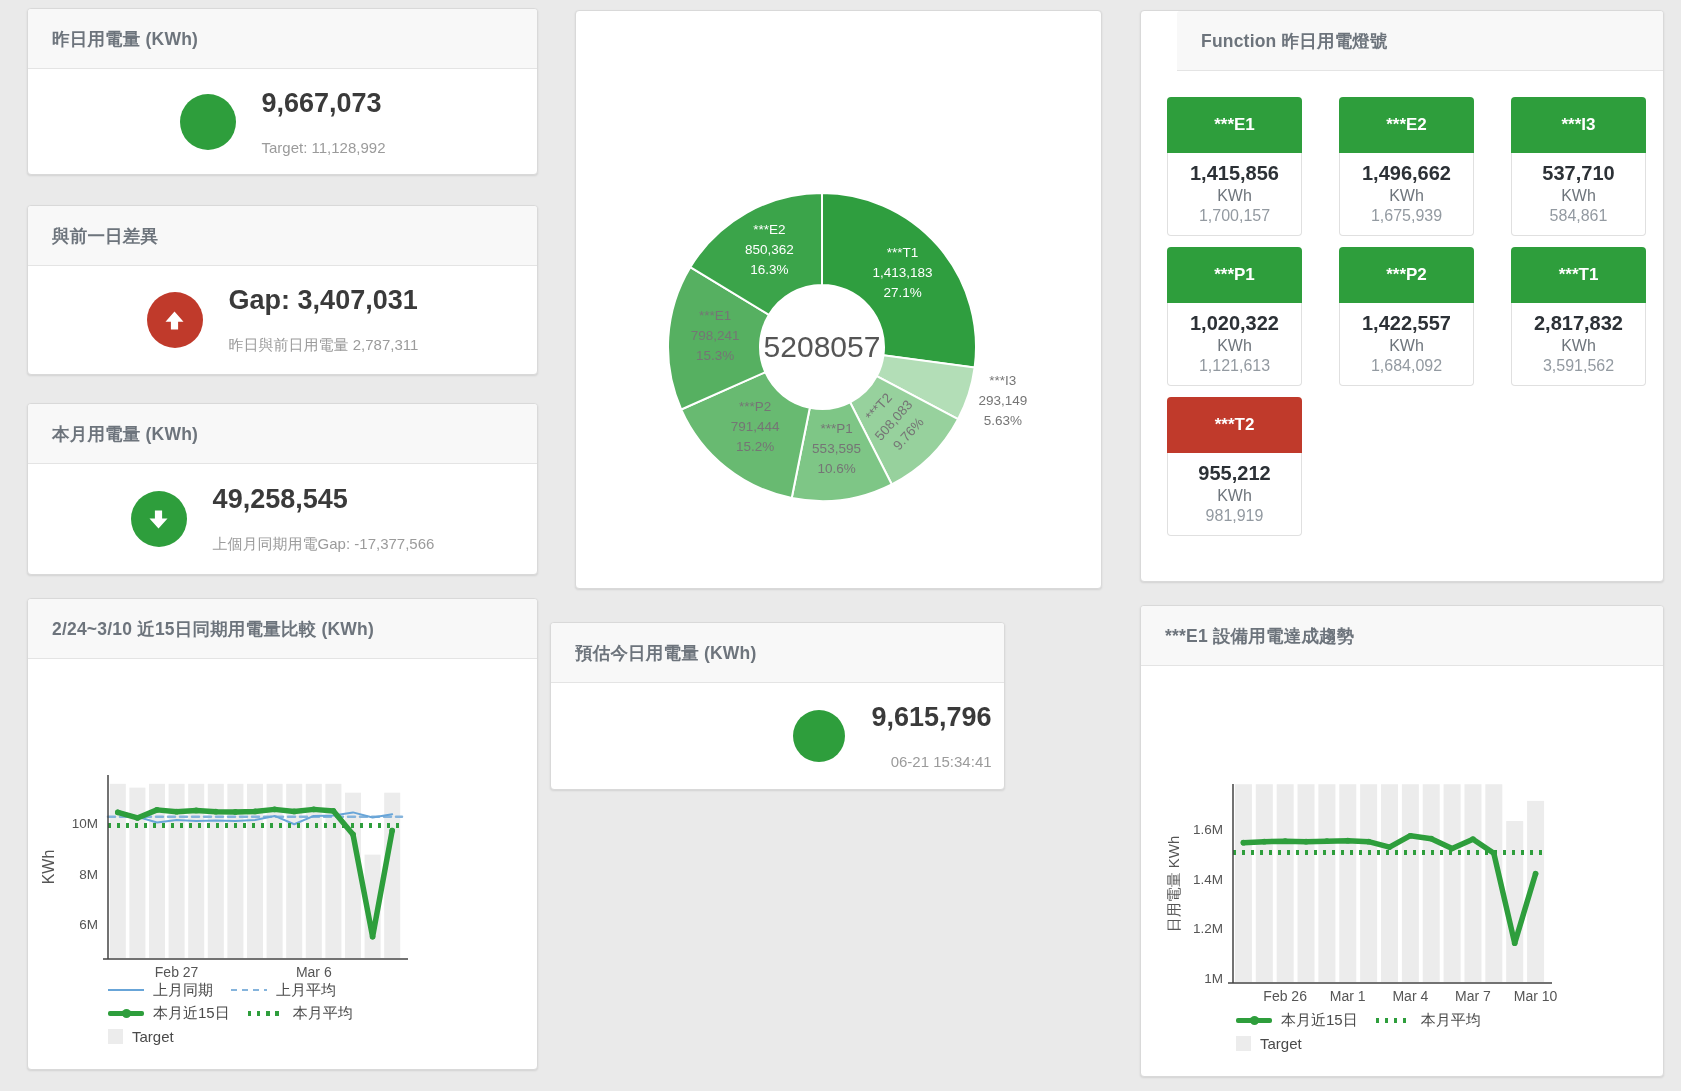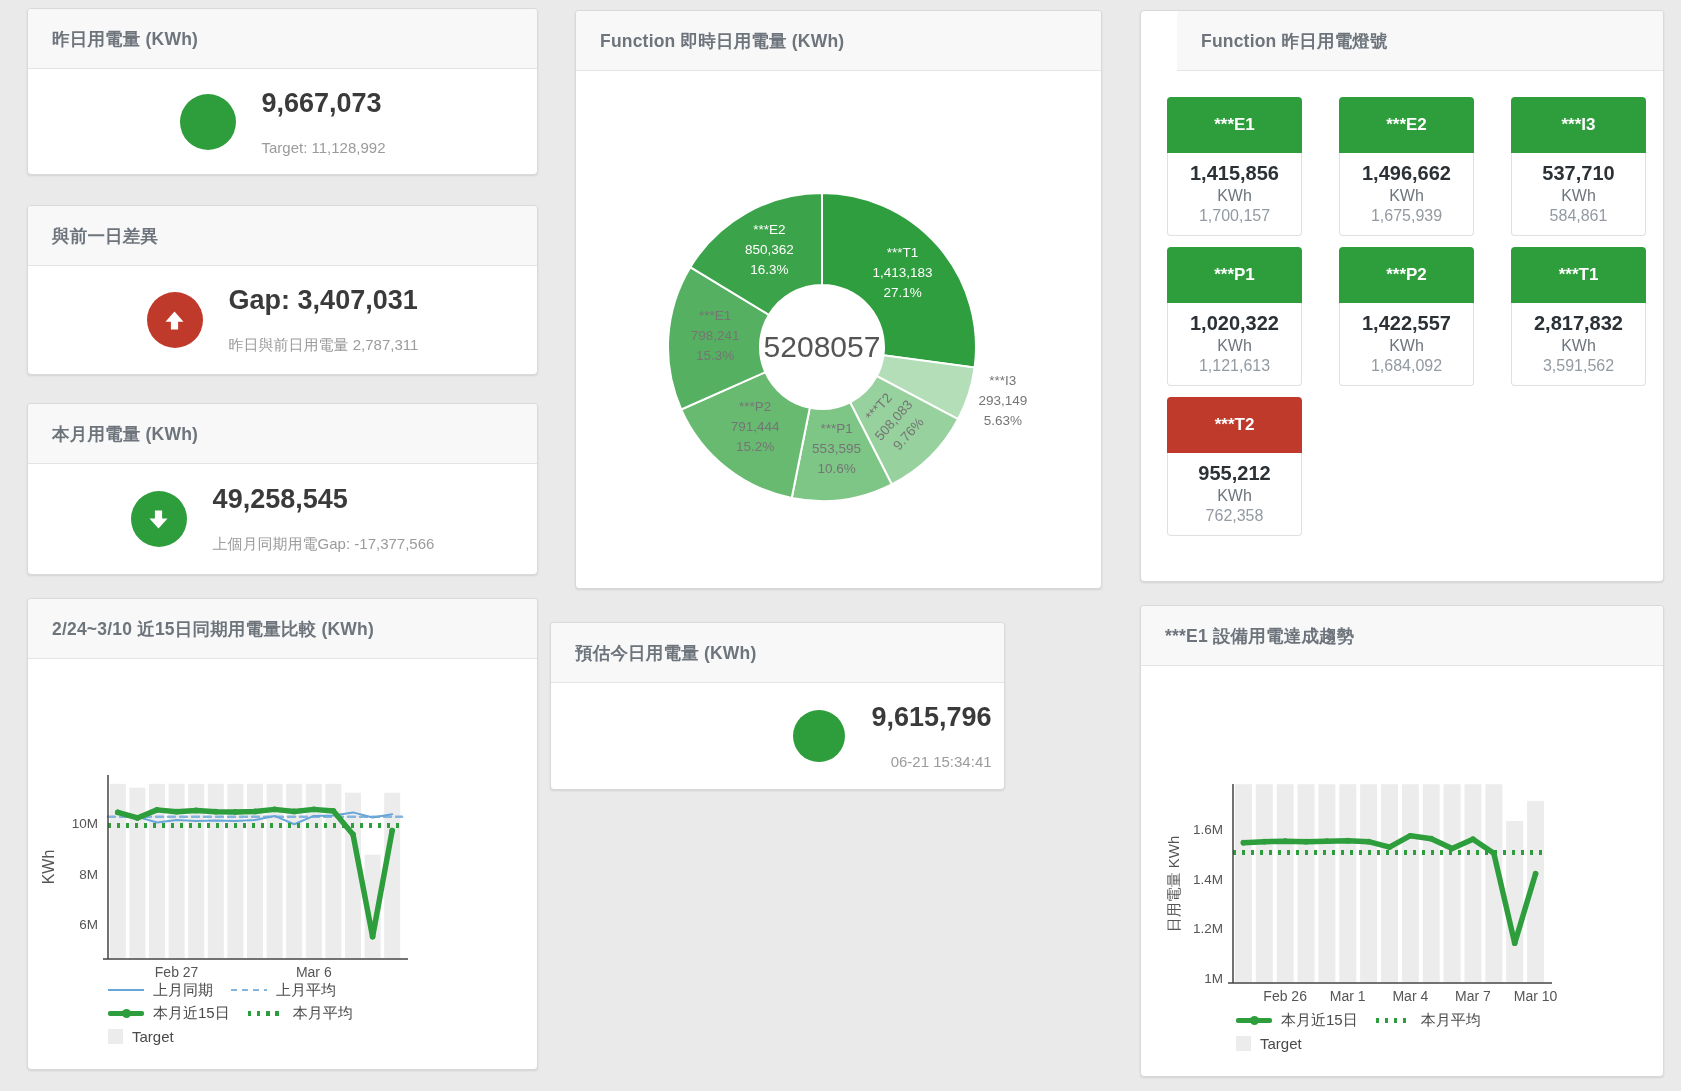--- a/index.html
+++ b/index.html
@@ -207,23 +207,20 @@
       <div class="lg-row">
         <span class="lg-item">
           <span class="sw sw-square" style="background: rgb(236, 236, 236);"></span>
           <span class="lg-label">Target</span>
         </span>
       </div>
     </div>
 </section>
 
 <section class="panel" style="left:575px; top:10px; width:527px; height:579px;">
-  <div class="panel-head">
-    <span class="panel-title">Function 即時日用電量 (KWh)</span>
-  </div>
   <svg id="donut-svg" class="chart-svg" style="top:60px;" width="527" height="519">
       <path d="M246 122 A154 154 0 0 1 398.61702809389544 296.5922979724733 L307.44321910273715 284.2904056772295 A62 62 0 0 0 246 214 Z" fill="#2f9e3f" stroke="#ffffff" stroke-width="2"></path>
       <text x="326.56027870375965" y="185.57953780915255" text-anchor="middle" font-size="13.5" fill="#ffffff"><tspan x="326.56027870375965" dy="0">***T1</tspan><tspan x="326.56027870375965" dy="20">1,413,183</tspan><tspan x="326.56027870375965" dy="20">27.1%</tspan></text>
       <path d="M398.61702809389544 296.5922979724733 A154 154 0 0 1 382.03958305201843 348.1750084380527 L300.76918278717625 305.05747092960564 A62 62 0 0 0 307.44321910273715 284.2904056772295 Z" fill="#b3deb7" stroke="#ffffff" stroke-width="2"></path>
       <text x="426.8881969705933" y="314.1331247803508" text-anchor="middle" font-size="13.5" fill="#757575"><tspan x="426.8881969705933" dy="0">***I3</tspan><tspan x="426.8881969705933" dy="20">293,149</tspan><tspan x="426.8881969705933" dy="20">5.63%</tspan></text>
       <path d="M382.03958305201843 348.1750084380527 A154 154 0 0 1 315.7504731049785 413.29847596252364 L274.08135930200433 331.2760098030939 A62 62 0 0 0 300.76918278717625 305.05747092960564 Z" fill="#97d19d" stroke="#ffffff" stroke-width="2"></path>
       <text x="320.98636035340894" y="332.32853831266976" text-anchor="middle" font-size="13.5" fill="#757575" transform="rotate(-48 320.98636035340894 352.32853831266976)"><tspan x="320.98636035340894" dy="0">***T2</tspan><tspan x="320.98636035340894" dy="20">508,083</tspan><tspan x="320.98636035340894" dy="20">9.76%</tspan></text>
       <path d="M315.7504731049785 413.29847596252364 A154 154 0 0 1 215.73204278163598 426.99619454088 L233.81419904195735 336.7906757242504 A62 62 0 0 0 274.08135930200433 331.2760098030939 Z" fill="#7ec686" stroke="#ffffff" stroke-width="2"></path>
       <text x="260.51833883210327" y="362.0104609817175" text-anchor="middle" font-size="13.5" fill="#757575"><tspan x="260.51833883210327" dy="0">***P1</tspan><tspan x="260.51833883210327" dy="20">553,595</tspan><tspan x="260.51833883210327" dy="20">10.6%</tspan></text>
       <path d="M215.73204278163598 426.99619454088 A154 154 0 0 1 105.26756013428297 338.53303422545827 L189.34148524886717 301.17563715570395 A62 62 0 0 0 233.81419904195735 336.7906757242504 Z" fill="#68ba71" stroke="#ffffff" stroke-width="2"></path>
@@ -300,21 +297,21 @@
           <div class="tile-value">2,817,832</div>
           <div class="tile-unit">KWh</div>
           <div class="tile-prev">3,591,562</div>
         </div>
       </div>
       <div class="tile">
         <div class="tile-head" style="background: rgb(192, 58, 43);">***T2</div>
         <div class="tile-body">
           <div class="tile-value">955,212</div>
           <div class="tile-unit">KWh</div>
-          <div class="tile-prev">762,358</div>
+          <div class="tile-prev">981,919</div>
         </div>
       </div>
     </div>
 </section>
 
 <section class="panel" style="left:1140px; top:605px; width:524px; height:472px;">
   <svg id="e1-svg" class="chart-svg" width="524" height="472">
       <rect x="93.93333333333334" y="178.24843945068662" width="17" height="197.75156054931338" fill="#ececec"></rect>
       <rect x="114.8" y="178.24843945068662" width="17" height="197.75156054931338" fill="#ececec"></rect>
       <rect x="135.66666666666669" y="178.24843945068662" width="17" height="197.75156054931338" fill="#ececec"></rect>

